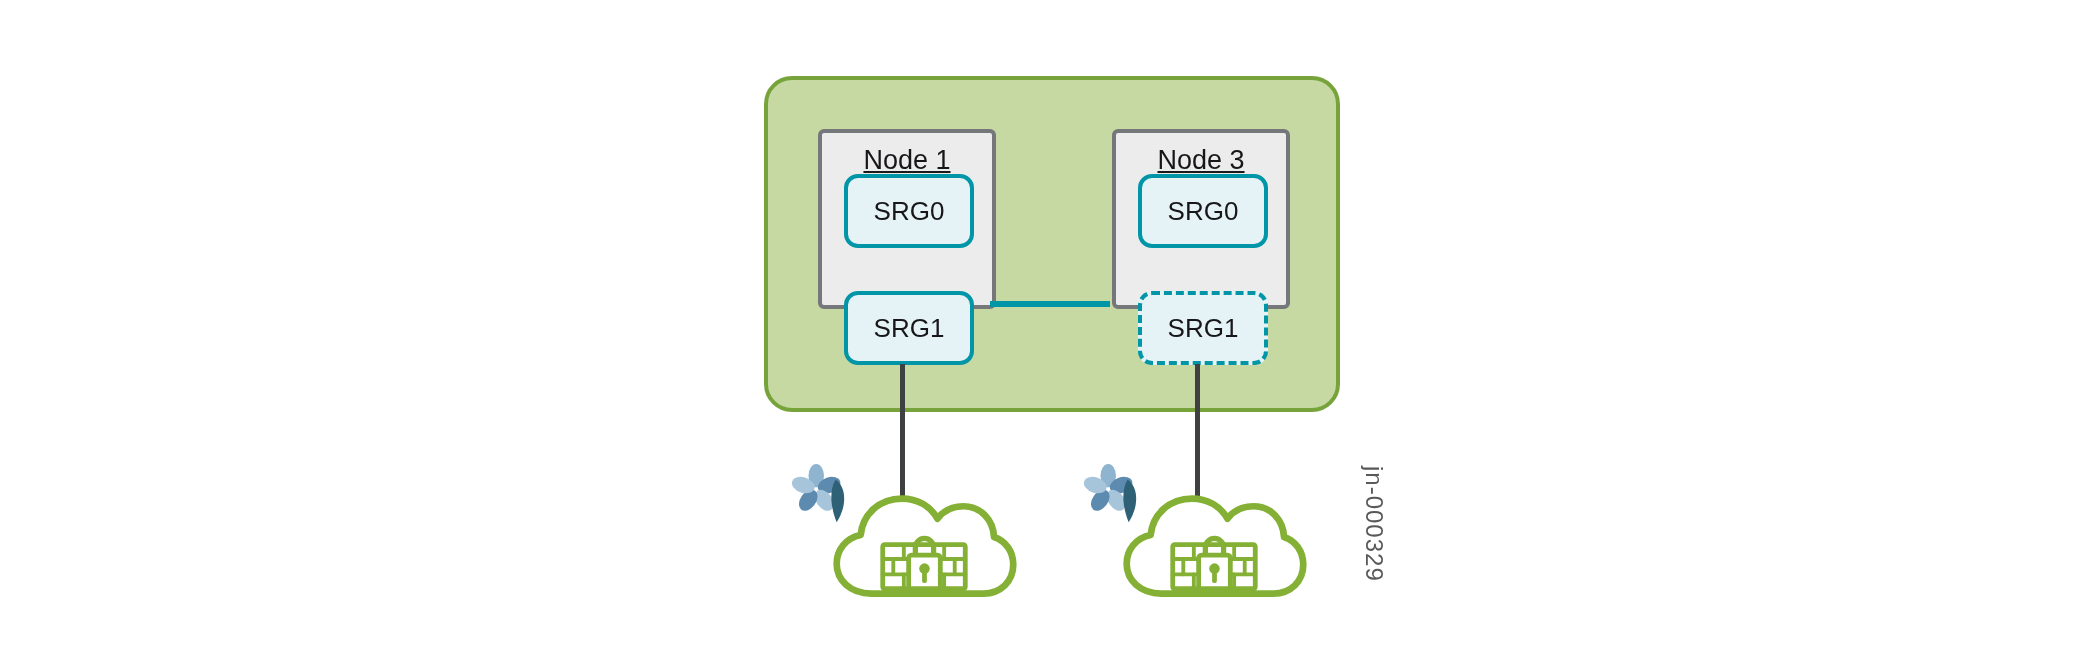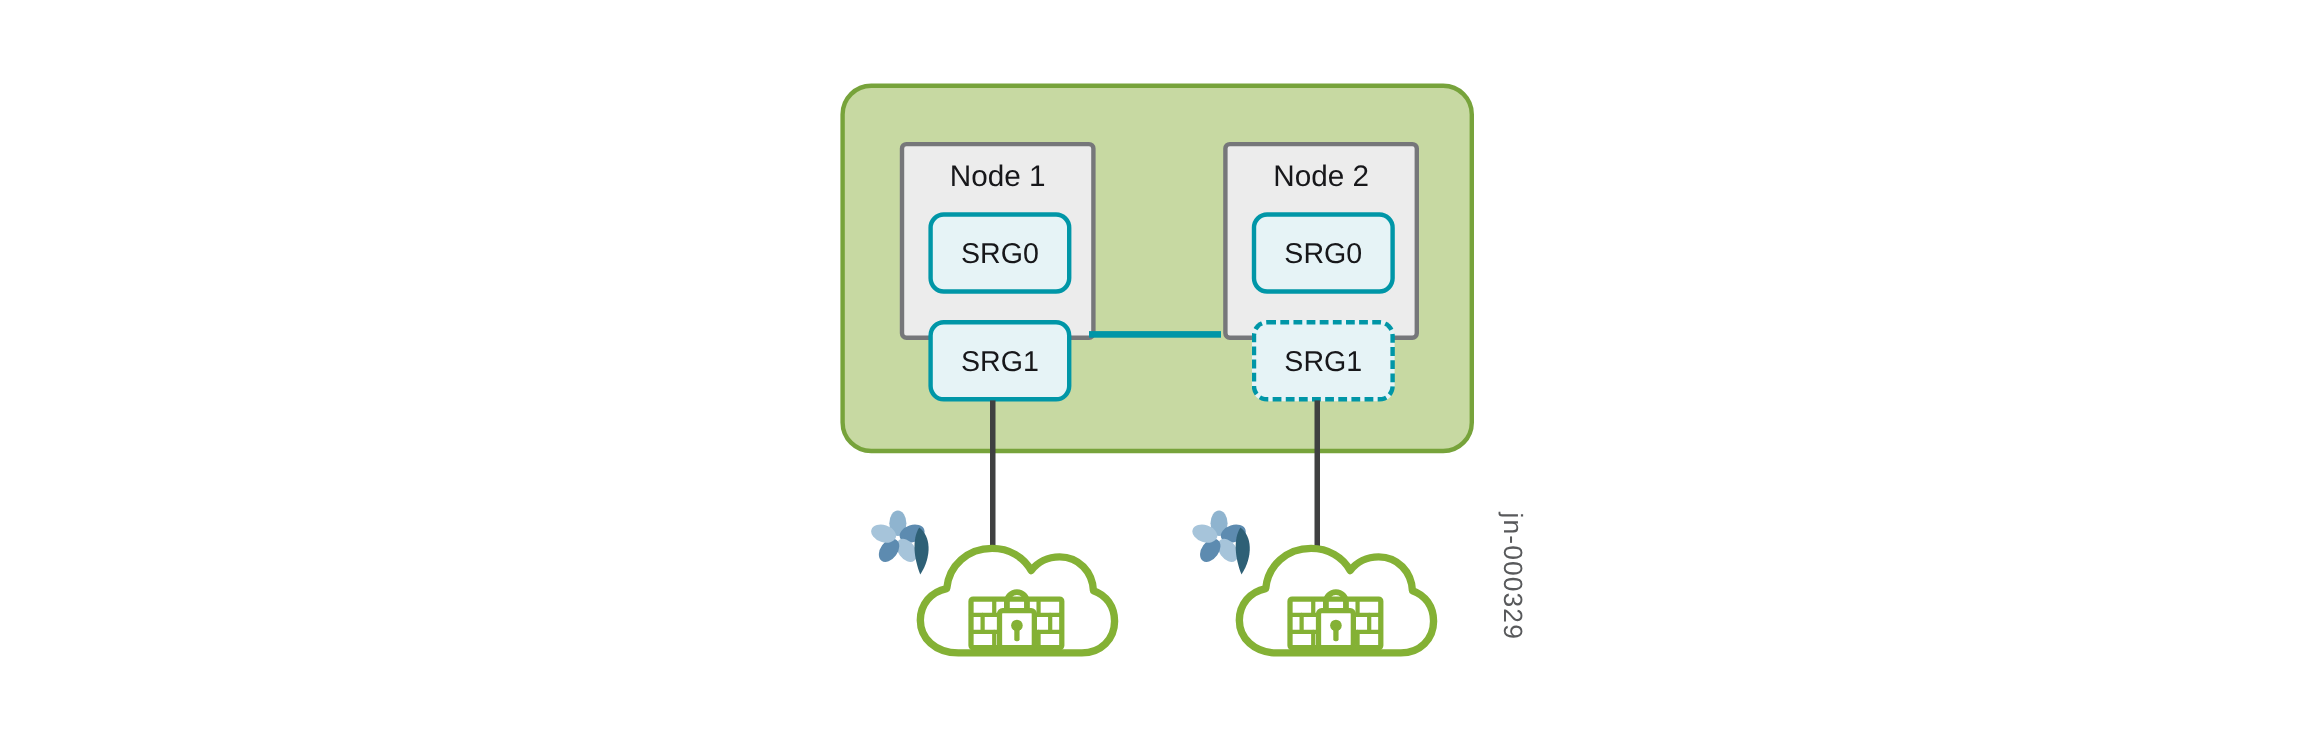--- a/index.html
+++ b/index.html
@@ -21,39 +21,40 @@
     border-radius: 28px;
   }
 
   
   .node {
     position: absolute; top: 49px;
     width: 178px; height: 180px;
     background: #ececec;
     border: 4px solid #76777a;
     border-radius: 6px;
+    text-decoration: underline;
   }
   .node--1 { left: 50px; }
   .node--2 { left: 344px; }
   .node-label {
     text-align: center; margin-top: 12px;
     font-size: 27px; font-weight: 400; color: #17171a;
   }
 
   
   .srg {
     position: absolute; left: 22px;
     width: 130px; height: 74px;
     background: #e6f3f6;
     border: 4px solid #0096a7;
     border-radius: 14px;
     display: flex; align-items: center; justify-content: center;
     font-size: 26px; color: #17171a;
   }
-  .srg--0 { top: 60px; }
+  .srg--0 { top: 41px; }
   .srg--1 { top: 158px; }
   .srg--dashed { border-style: dashed; }
 
   
   .link-line {
     position: absolute; left: 990px; top: 301px;
     width: 120px; height: 6px;
     background: #0096a7;
   }
 
@@ -101,21 +102,21 @@
       <div class="node-label">Node 1</div>
       <div class="srg srg--0">
         <span>SRG0</span>
       </div>
       <div class="srg srg--1">
         <span>SRG1</span>
       </div>
     </div>
 
     <div class="node node--2">
-      <div class="node-label">Node 2</div>
+      <div class="node-label">Node 3</div>
       <div class="srg srg--0">
         <span>SRG0</span>
       </div>
       <div class="srg srg--1 srg--dashed">
         <span>SRG1</span>
       </div>
     </div>
 
   </div>
 

